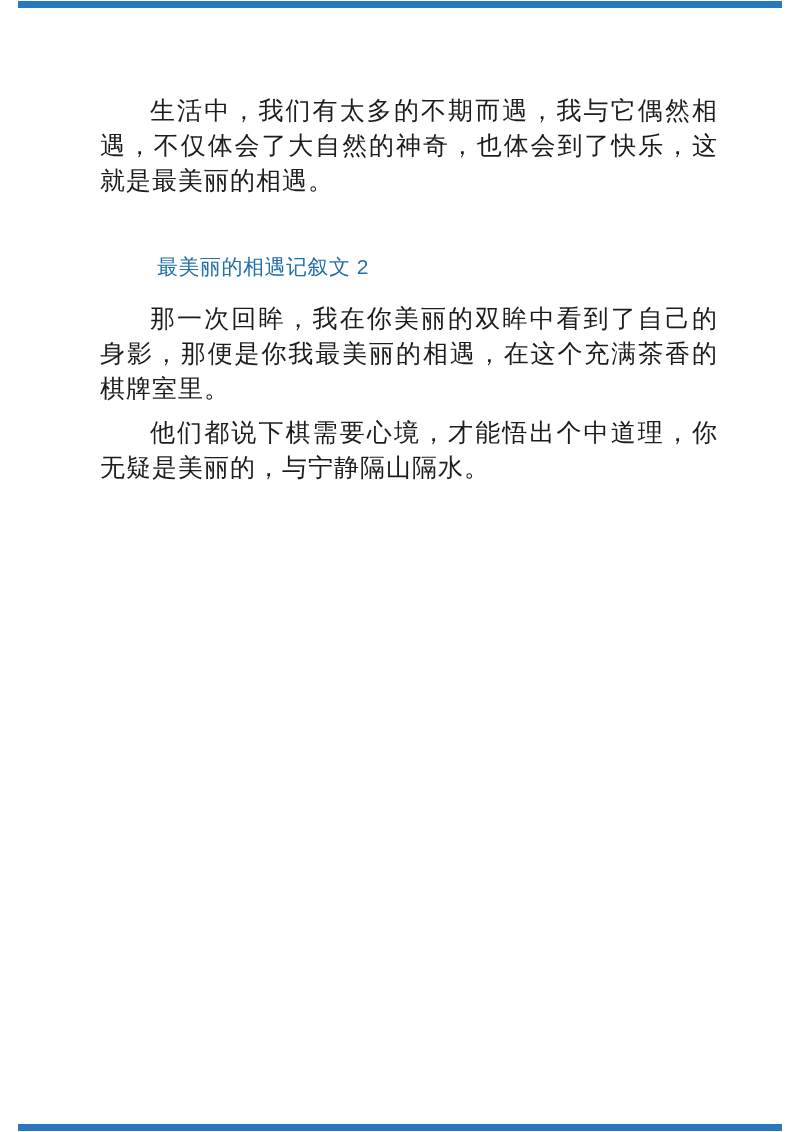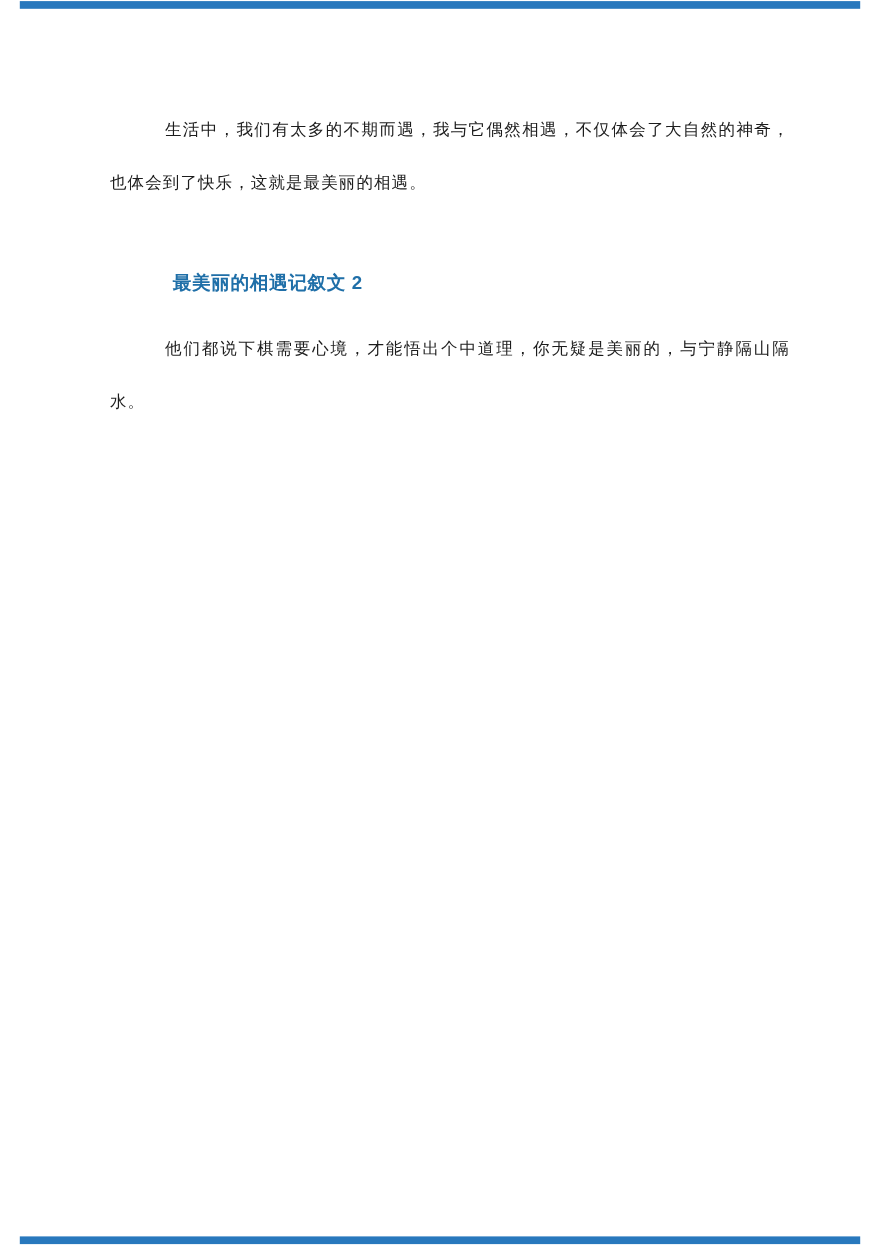--- a/index.html
+++ b/index.html
@@ -25,43 +25,44 @@
   .page-rule.bottom { bottom: 1px; }
 
   .doc-content {
     position: absolute;
     top: 95px;
     left: 100px;
     width: 618px;
   }
   .essay-paragraph {
     margin: 0 0 9px 0;
-    font-family: Liberation Sans, sans-serif;
-    font-size: 15px;
-    line-height: 48px;
+    font-family: Liberation Mono, monospace;
+    font-size: 25px;
+    line-height: 35px;
     letter-spacing: 1px;
     text-align: justify;
     text-indent: 50px;
     color: var(--body-color, #1c1c1c);
   }
   .section-heading {
     margin: 44px 0 14px 0;
     font-family: "Liberation Sans", "DejaVu Sans", sans-serif;
-    font-weight: bold;
-    font-size: 17px;
+    font-weight: normal;
+    font-size: 21px;
     line-height: 45px;
     letter-spacing: 0.5px;
     text-indent: 57px;
     color: var(--heading-color, #1f6fa8);
   }
 </style>
 </head>
 <body style="--page-bg: #ffffff; --body-color: #1c1c1c; --heading-color: #1f6fa8; --rule-color: #2878bd;">
 
 <div class="page-rule top"></div>
 
 <div class="doc-content" id="doc-content">
     <p class="essay-paragraph">生活中，我们有太多的不期而遇，我与它偶然相遇，不仅体会了大自然的神奇，也体会到了快乐，这就是最美丽的相遇。</p>
     <h2 class="section-heading">最美丽的相遇记叙文 2</h2>
+    <p class="essay-paragraph">那一次回眸，我在你美丽的双眸中看到了自己的身影，那便是你我最美丽的相遇，在这个充满茶香的棋牌室里。</p>
     <p class="essay-paragraph">他们都说下棋需要心境，才能悟出个中道理，你无疑是美丽的，与宁静隔山隔水。</p>
   </div>
 
 <div class="page-rule bottom"></div>
 
 </body></html>

